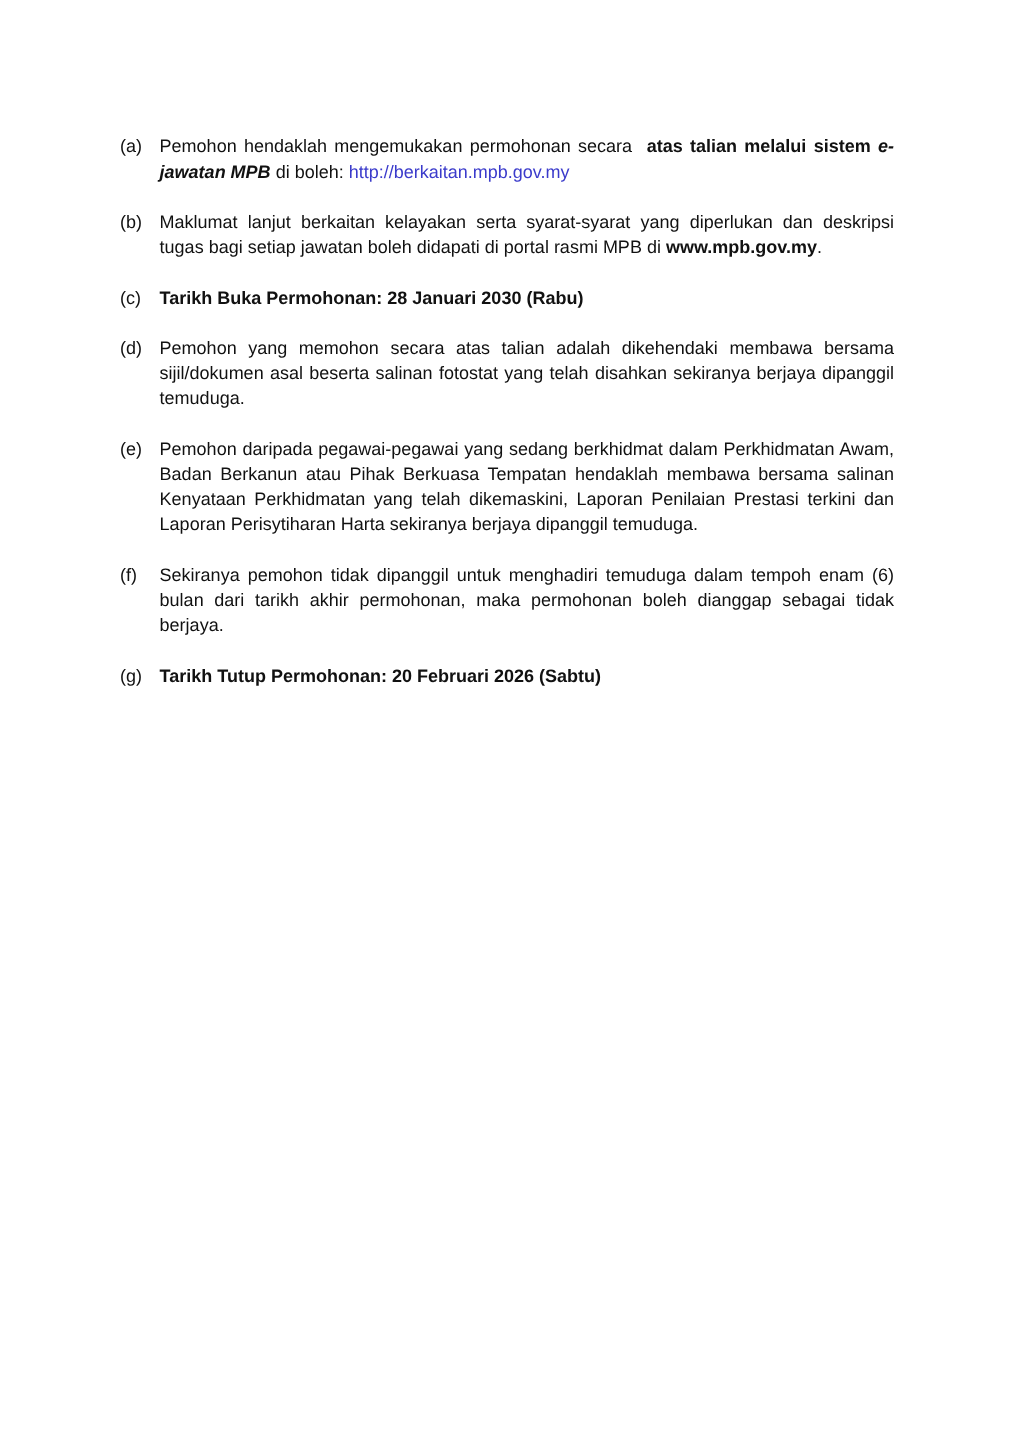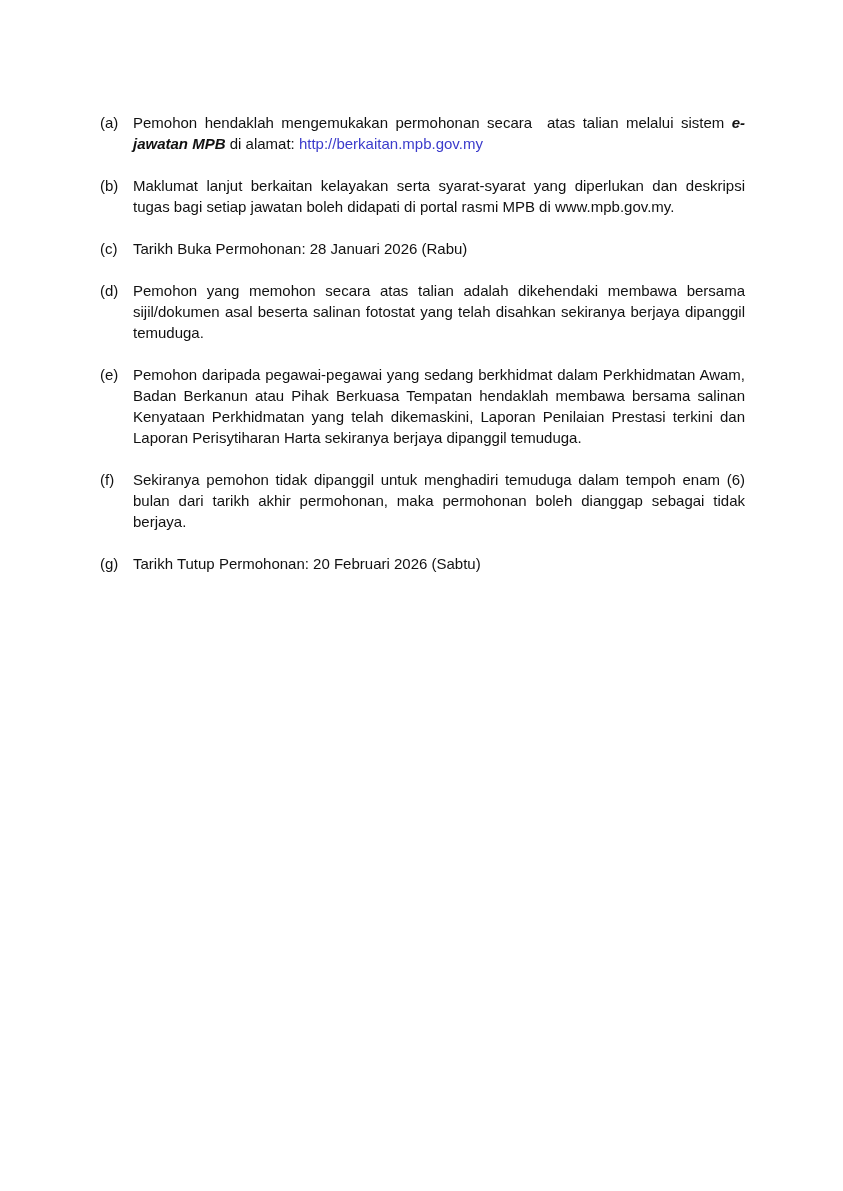--- a/index.html
+++ b/index.html
@@ -29,44 +29,44 @@
     flex: 0 0 33px;
   }
   .item-text {
     flex: 1;
     margin: 0;
   }
   .item-text.justify {
     text-align: justify;
   }
   .seg-normal { font-weight: normal; font-style: normal; margin-top: 48px; }
-  .seg-bold { font-weight: normal; font-style: normal; }
+  .seg-bold { font-weight: bold; font-style: normal; }
   .seg-bold-italic { font-weight: bold; font-style: italic; }
   a.seg-link {
     color: var(--link-color, #3b3bcb);
     text-decoration: none;
     cursor: pointer;
   }
 </style>
 </head>
 <body>
 
 <div class="page" style="background: rgb(255, 255, 255); color: rgb(17, 17, 17);">
   <div>
       <div class="item">
         <span class="marker">(a)</span>
-        <p class="item-text justify"><span class="seg-normal">Pemohon hendaklah mengemukakan permohonan secara &nbsp;</span><span class="seg-bold">atas talian melalui sistem </span><span class="seg-bold-italic">e-jawatan MPB</span><span class="seg-normal"> di alamat: </span><a class="seg-link" href="#">http://berkaitan.mpb.gov.my</a></p>
+        <p class="item-text justify"><span class="seg-normal">Pemohon hendaklah mengemukakan permohonan secara &nbsp;</span><span class="seg-bold">atas talian melalui sistem </span><span class="seg-bold-italic">e-jawatan MPB</span><span class="seg-normal"> di boleh: </span><a class="seg-link" href="#">http://berkaitan.mpb.gov.my</a></p>
       </div>
       <div class="item">
         <span class="marker">(b)</span>
         <p class="item-text justify"><span class="seg-normal">Maklumat lanjut berkaitan kelayakan serta syarat-syarat yang diperlukan dan deskripsi tugas bagi setiap jawatan boleh didapati di portal rasmi MPB di </span><span class="seg-bold">www.mpb.gov.my</span><span class="seg-normal">.</span></p>
       </div>
       <div class="item">
         <span class="marker">(c)</span>
-        <p class="item-text"><span class="seg-bold">Tarikh Buka Permohonan: 28 Januari 2026 (Rabu)</span></p>
+        <p class="item-text"><span class="seg-bold">Tarikh Buka Permohonan: 28 Januari 2030 (Rabu)</span></p>
       </div>
       <div class="item">
         <span class="marker">(d)</span>
         <p class="item-text justify"><span class="seg-normal">Pemohon yang memohon secara atas talian adalah dikehendaki membawa bersama sijil/dokumen asal beserta salinan fotostat yang telah disahkan sekiranya berjaya dipanggil temuduga.</span></p>
       </div>
       <div class="item">
         <span class="marker">(e)</span>
         <p class="item-text justify"><span class="seg-normal">Pemohon daripada pegawai-pegawai yang sedang berkhidmat dalam Perkhidmatan Awam, Badan Berkanun atau Pihak Berkuasa Tempatan hendaklah membawa bersama salinan Kenyataan Perkhidmatan yang telah dikemaskini, Laporan Penilaian Prestasi terkini dan Laporan Perisytiharan Harta sekiranya berjaya dipanggil temuduga.</span></p>
       </div>
       <div class="item">

